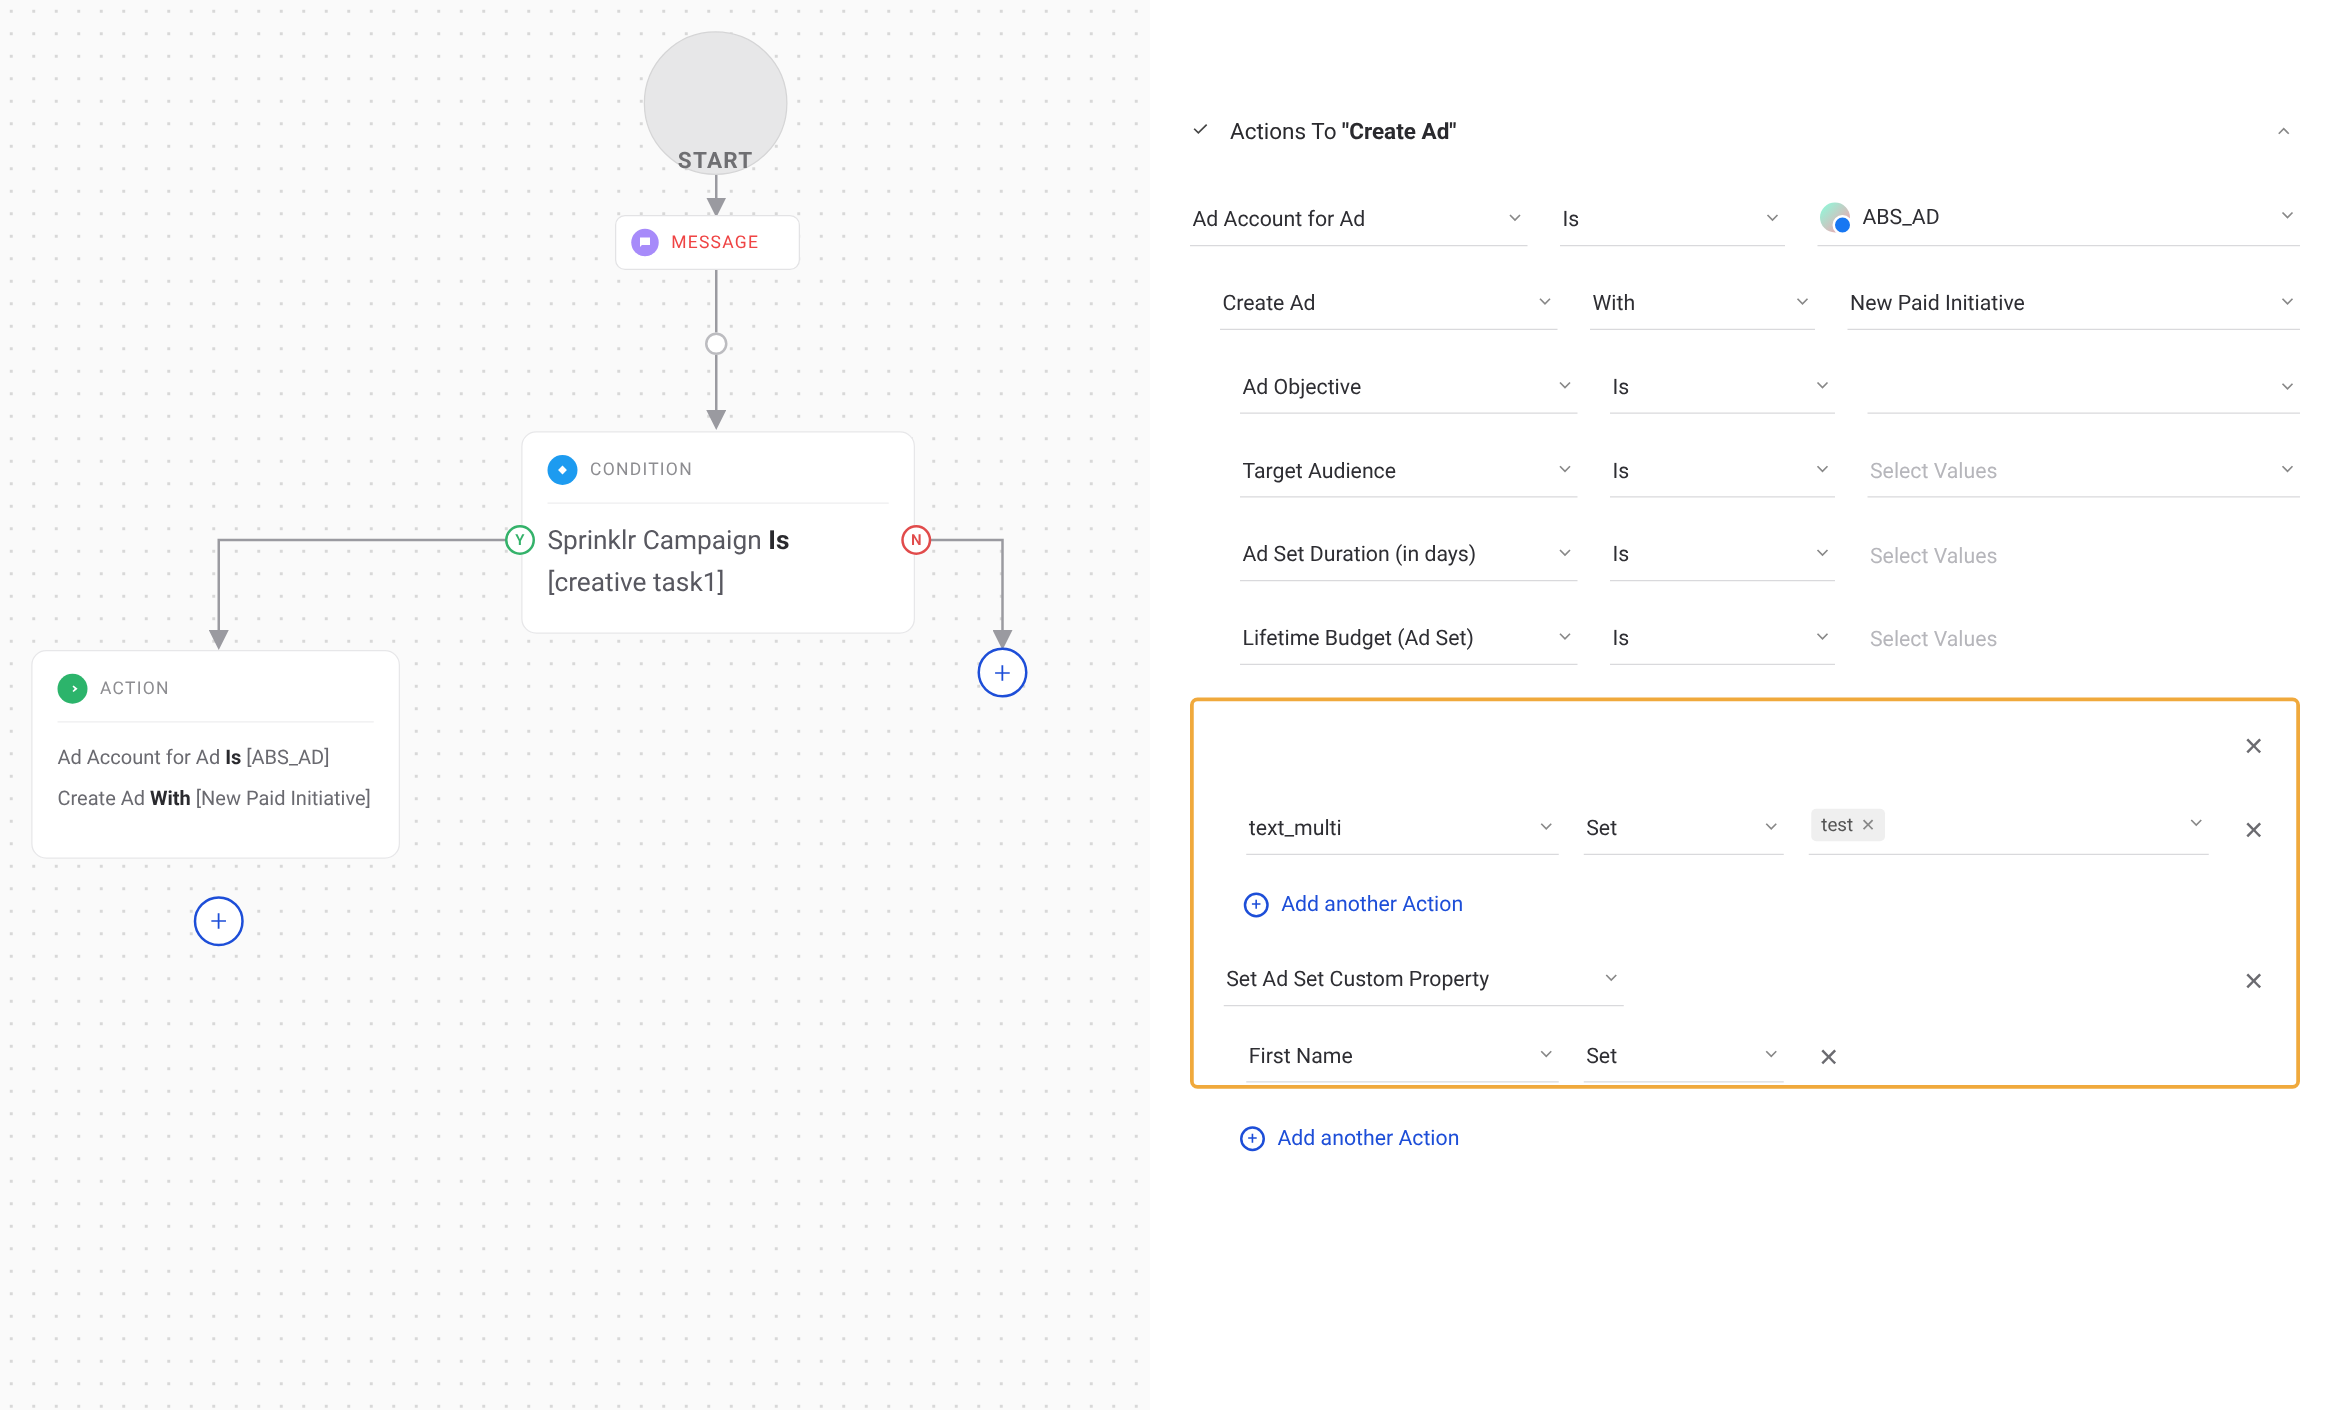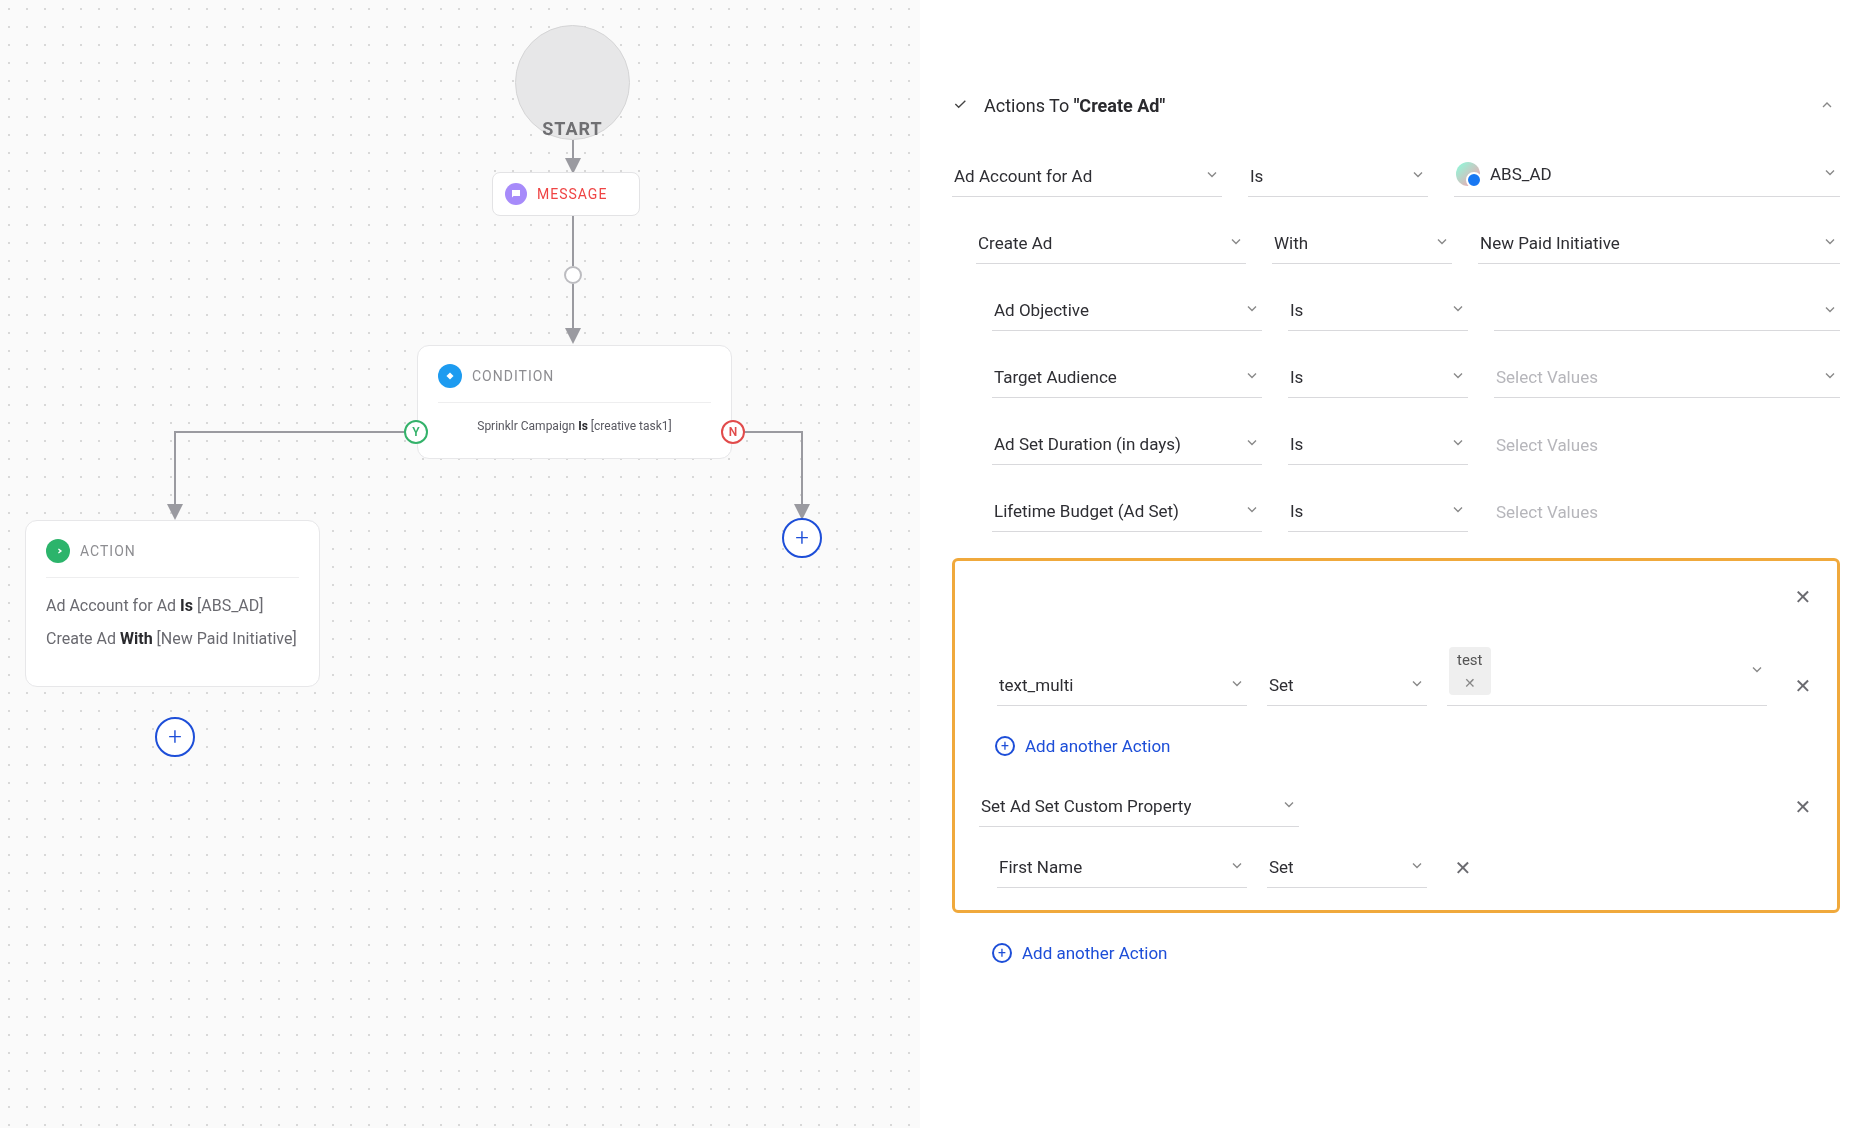--- a/index.html
+++ b/index.html
@@ -62,21 +62,21 @@
     left: 417px; top: 345px;
     width: 315px;
     background:#fff;
     border:1px solid #e7e7e9;
     border-radius:12px;
     padding: 18px 20px 22px;
   }
   .cond-head { display:flex; align-items:center; gap:10px; color:#8d8d91; letter-spacing:1px; font-size:14px; padding-bottom:14px; border-bottom:1px solid #eeeeef; }
   .cond-ico { width:24px; height:24px; border-radius:50%; background:#1d9bf0; display:flex;align-items:center;justify-content:center; }
   .cond-ico svg { width:12px; height:12px; fill:#fff; }
-  .cond-body { padding-top:14px; color:#585860; line-height:1.6; font-size:12px;text-align:center; }
+  .cond-body { padding-top:14px; color:#585860; line-height:1.6; font-size:21px; }
   .yn { position:absolute; width:24px;height:24px;border-radius:50%;background:#fff;display:flex;align-items:center;justify-content:center;font-size:12px;font-weight:600; }
   .yn.y { left:404px; top:420px; border:2px solid #34b26a; color:#34b26a; }
   .yn.n { left:721px; top:420px; border:2px solid #e14b4b; color:#e14b4b; }
   .act-node {
     position:absolute;
     left:25px; top:520px;
     width:295px;
     background:#fff;
     border:1px solid #e7e7e9;
     border-radius:12px;
@@ -111,21 +111,21 @@
   .row.indent { padding-left:24px; }
   .sel { position:relative; border-bottom:1px solid #d9d9dc; padding:10px 28px 10px 2px; min-height:40px; display:flex; align-items:center; cursor:pointer; }
   .sel .chev { position:absolute; right:2px; top:50%; transform:translateY(-50%); }
   .col-field { width:270px; }
   .col-op { width:180px; }
   .col-val { flex:1; }
   .sel-text { font-size:17px; color:#2e2e33; white-space:nowrap; overflow:hidden; text-overflow:ellipsis; }
   .sel-ph { color:#b6b6bb; }
   .av { width:24px;height:24px;border-radius:50%;background:linear-gradient(135deg,#8fd,#f9a);margin-right:10px;position:relative; }
   .av::after{content:"";position:absolute;right:-2px;bottom:-2px;width:12px;height:12px;border-radius:50%;background:#1877f2;border:2px solid #fff;}
-  .tag { display:inline-flex;align-items:center;gap:6px;background:#efefef;border-radius:4px;padding:4px 8px;font-size:15px;color:#555;flex-direction:column; }
+  .tag { display:inline-flex;align-items:center;gap:6px;background:#efefef;border-radius:4px;padding:4px 8px;font-size:15px;color:#555; }
   .tag .x { font-size:14px;color:#888;cursor:pointer; }
   .hl-box { border:3px solid #f0a93c; border-radius:6px; padding:24px 18px 0 2px; margin:4px 0 20px; }
   .sub-row { display:flex; align-items:flex-end; gap:20px; margin-bottom:20px; padding-left:22px; }
   .sub-sel { border-bottom:1px solid #d9d9dc; padding:10px 28px 10px 2px; position:relative; min-height:40px; display:flex;align-items:center; cursor:pointer; }
   .sub-sel .chev{position:absolute;right:2px;top:50%;transform:translateY(-50%);}
   .close-x { width:32px; display:flex;align-items:center;justify-content:center;color:#6b6b70;font-size:20px;cursor:pointer;padding-bottom:8px; }
   .add-link { display:flex;align-items:center;gap:10px;color:#1d4ed8;font-size:17px;padding:10px 0 30px 38px;cursor:pointer; }
   .add-link.outer { padding-left:40px; }
   .plus-circ { width:20px;height:20px;border:2px solid #1d4ed8;border-radius:50%;display:flex;align-items:center;justify-content:center;font-size:14px;line-height:1; }
 </style>
@@ -386,21 +386,21 @@
     <div class="sub-row">
       <div class="sub-sel" style="width:320px">
         <span class="sel-text">Set Ad Set Custom Property</span>
         <span class="chev"><svg viewBox="0 0 24 24">
               <path d="M6 9l6 6 6-6"></path>
             </svg></span>
       </div>
       <div style="flex:1"></div>
       <div class="close-x">✕</div>
     </div>
-    <div class="sub-row" style="padding-left:40px;margin-bottom:22px">
+    <div class="sub-row" style="padding-left:40px;margin-bottom:2px">
       <div class="sub-sel" style="width:250px">
         <span class="sel-text">First Name</span>
         <span class="chev"><svg viewBox="0 0 24 24">
               <path d="M6 9l6 6 6-6"></path>
             </svg></span>
       </div>
       <div class="sub-sel" style="width:160px">
         <span class="sel-text">Set</span>
         <span class="chev"><svg viewBox="0 0 24 24">
               <path d="M6 9l6 6 6-6"></path>

